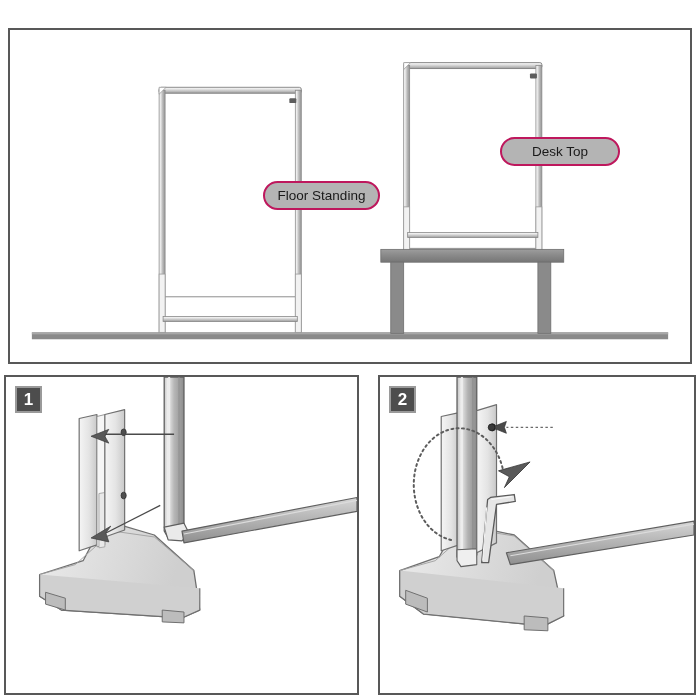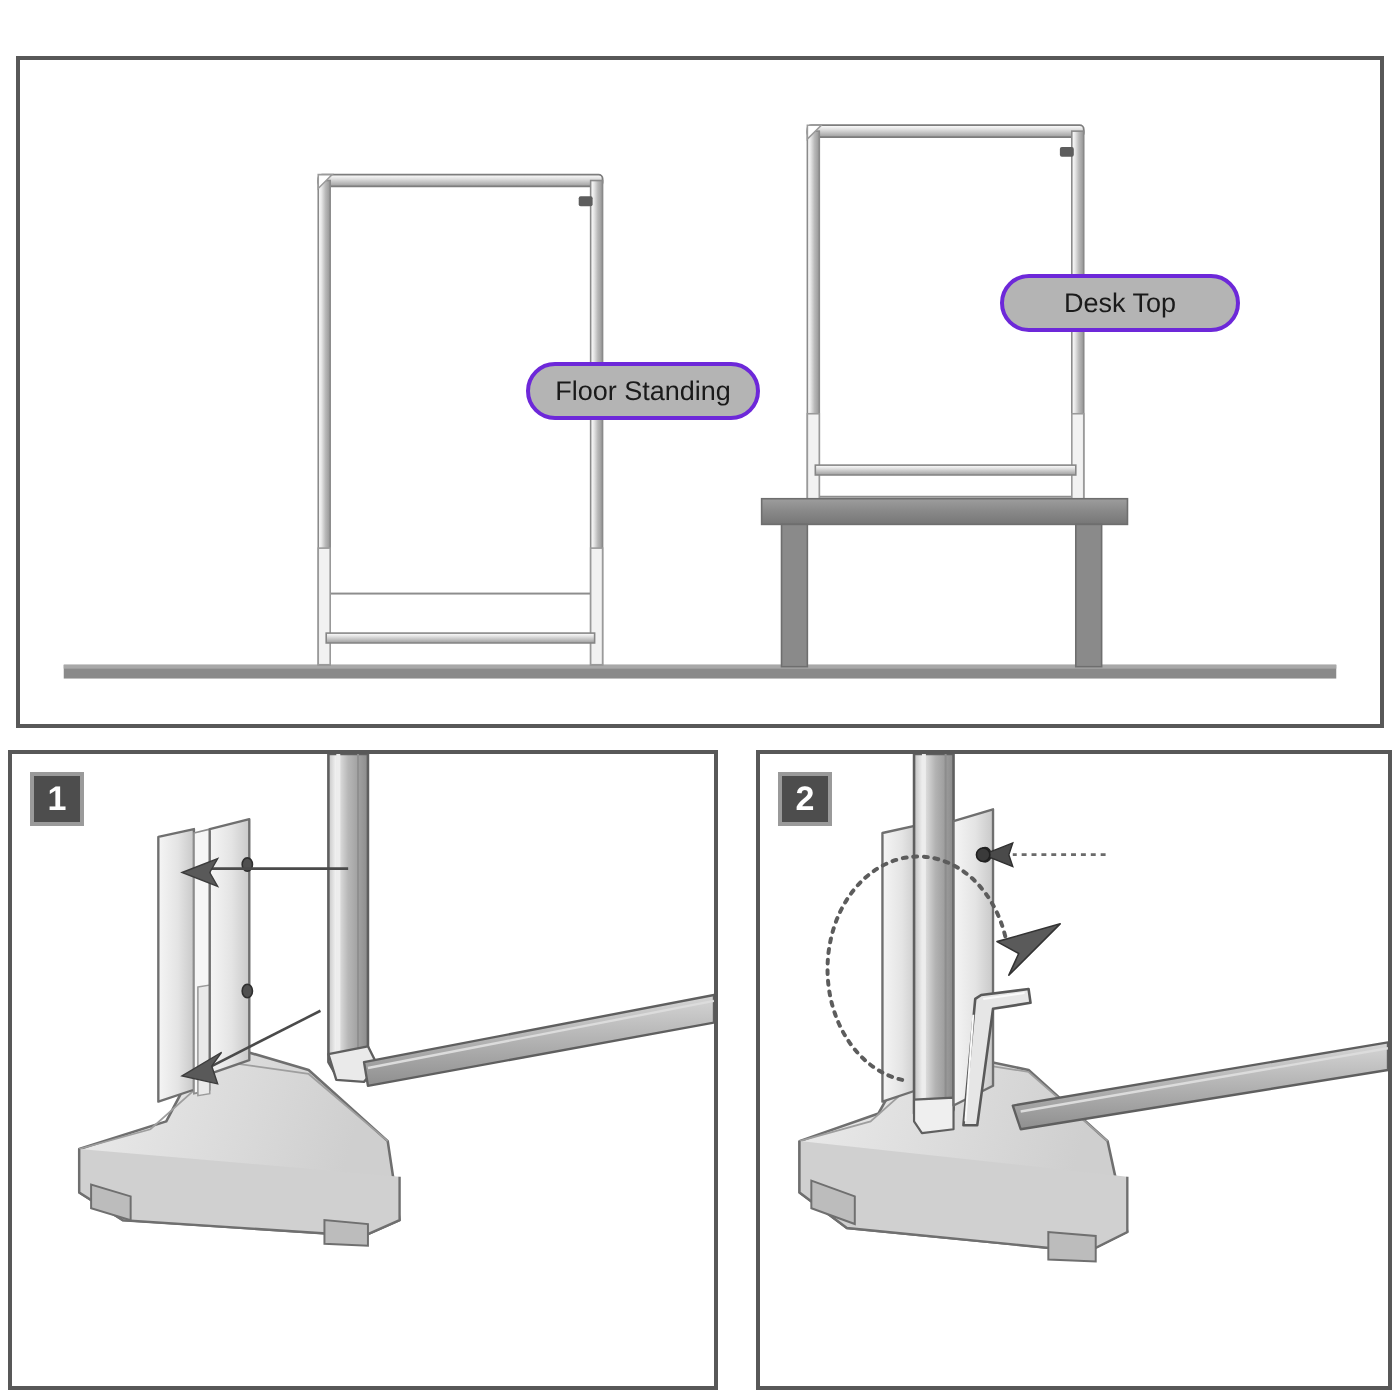--- a/index.html
+++ b/index.html
@@ -45,21 +45,21 @@
     line-height: 23px;
     text-align: center;
     font-family: "Liberation Sans", sans-serif;
     z-index: 5;
   }
 
   
   .pill {
     position: absolute;
     background: #b4b4b4;
-    border: 2px solid #6d28d9;
+    border: 2px solid #be185d;
     border-radius: 999px;
     color: #1a1a1a;
     font-size: 13.5px;
     font-family: "Liberation Sans", sans-serif;
     display: flex;
     align-items: center;
     justify-content: center;
     white-space: nowrap;
     box-sizing: border-box;
     z-index: 6;

